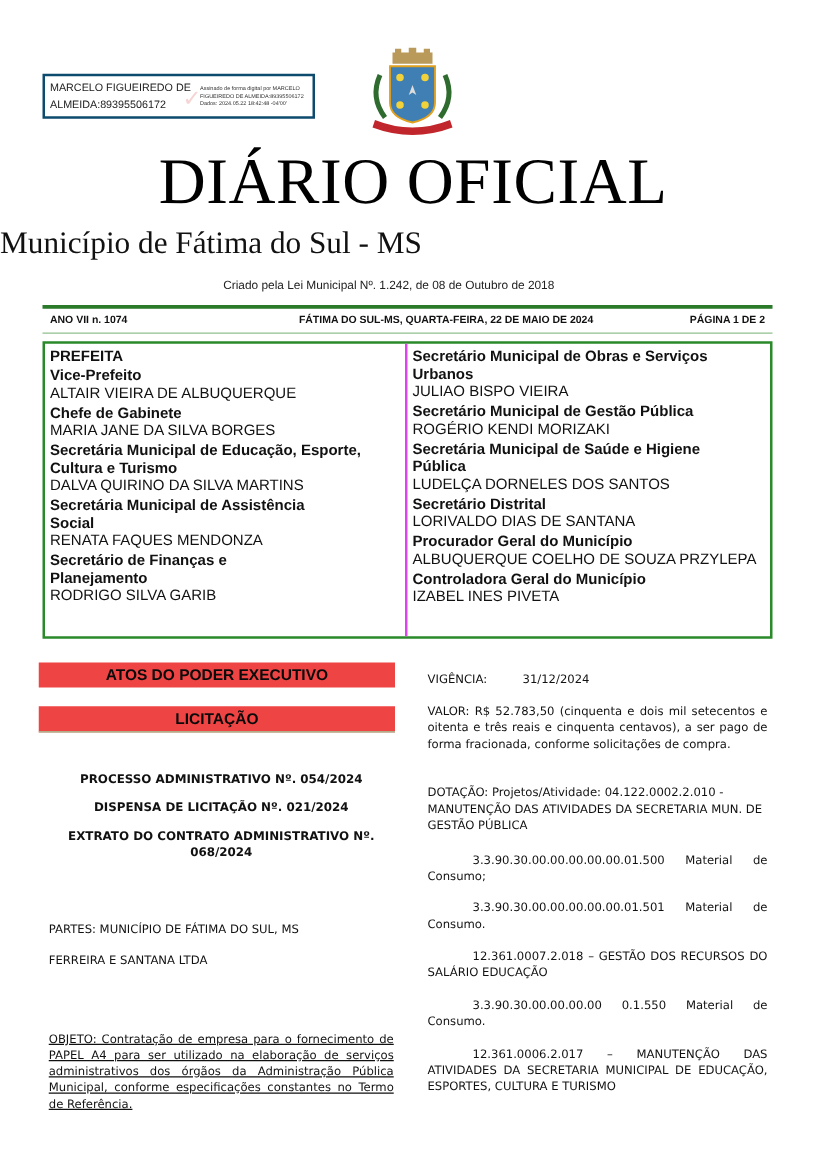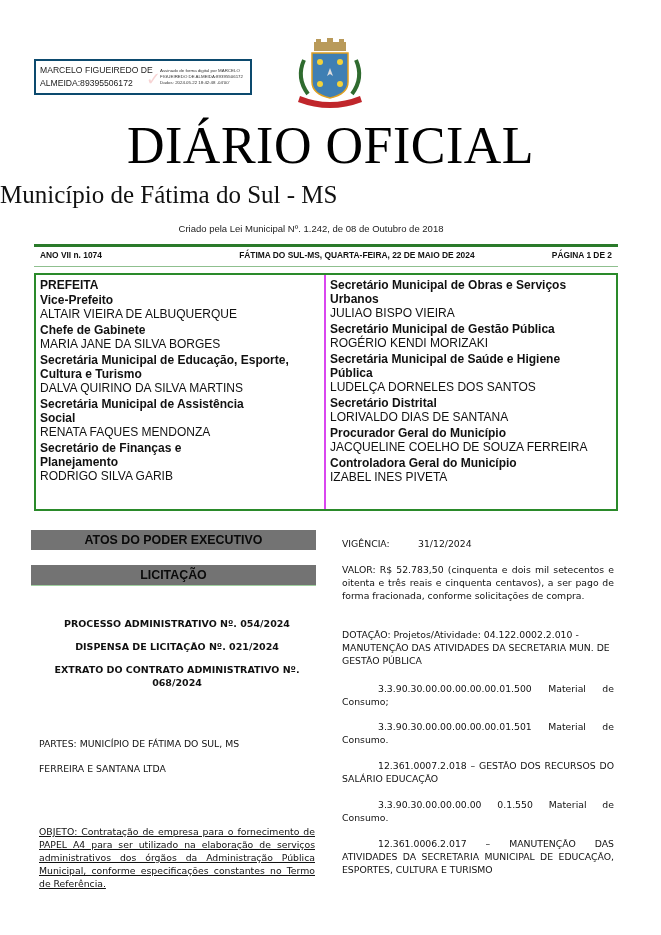--- a/index.html
+++ b/index.html
@@ -25,21 +25,21 @@
   .band-row .c { margin-left: 60px; }
 
   
   .officials { position: absolute; left: 34px; top: 273px; width: 584px; height: 238px; border: 2px solid #2a8a2a; box-sizing: border-box; display: flex; }
   .off-col { width: 50%; padding: 2px 0 0 4px; box-sizing: border-box; }
   .off-col.left { border-right: 2px solid #d946ef; }
   .off-role { font-size: 12px; font-weight: bold; line-height: 14px; margin-top: 1px; }
   .off-name { font-size: 12px; line-height: 14px; margin-bottom: 2px; }
 
   
-  .green-bar { position: absolute; left: 31px; width: 285px; height: 20px; background: #737373; color: #0a0a0a; font-weight: bold; font-size: 12.4px; text-align: center; line-height: 21px; }
+  .green-bar { position: absolute; left: 31px; width: 285px; height: 20px; background: #ef4444; color: #0a0a0a; font-weight: bold; font-size: 12.4px; text-align: center; line-height: 21px; }
   .bar1 { top: 530px; }
   .bar2 { top: 565px; border-bottom: 1px solid #9fcf9f; }
   .doc-col { position: absolute; font-family: "DejaVu Sans", sans-serif; font-size: 9.3px; line-height: 13px; color: #111; }
   .left-col { left: 39px; width: 276px; }
   .right-col { left: 342px; width: 272px; }
   .heading { font-weight: bold; text-align: center; font-size: 9.5px; }
   .just { text-align: justify; }
   .indent { text-indent: 36px; }
   .gap-label { display: inline-block; }
 </style>
@@ -131,21 +131,21 @@
     <div>
         <div class="off-role" style="width:250px">Secretária Municipal de Saúde e Higiene Pública</div>
         <div class="off-name">LUDELÇA DORNELES DOS SANTOS</div>
       </div>
     <div>
         <div class="off-role">Secretário Distrital</div>
         <div class="off-name">LORIVALDO DIAS DE SANTANA</div>
       </div>
     <div>
         <div class="off-role">Procurador Geral do Município</div>
-        <div class="off-name">JACQUELINE COELHO DE SOUZA FERREIRA</div>
+        <div class="off-name">ALBUQUERQUE COELHO DE SOUZA PRZYLEPA</div>
       </div>
     <div>
         <div class="off-role">Controladora Geral do Município</div>
         <div class="off-name">IZABEL INES PIVETA</div>
       </div>
   </div>
 </div>
 
 <div class="green-bar bar1">ATOS DO PODER EXECUTIVO</div>
 <div class="green-bar bar2">LICITAÇÃO</div>

